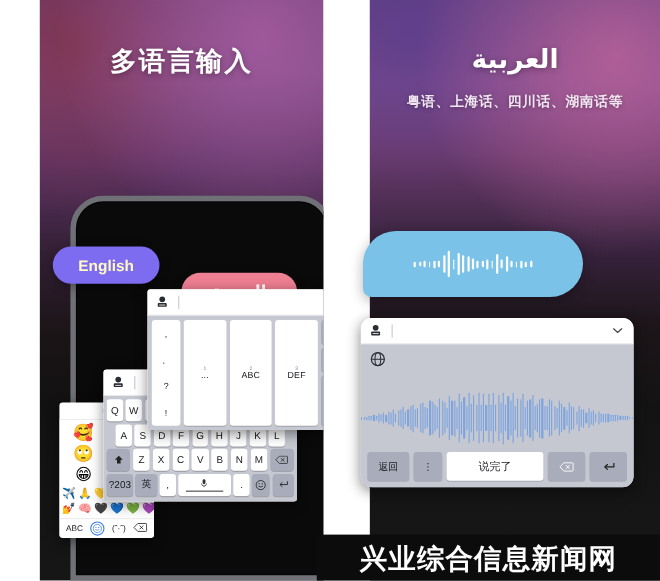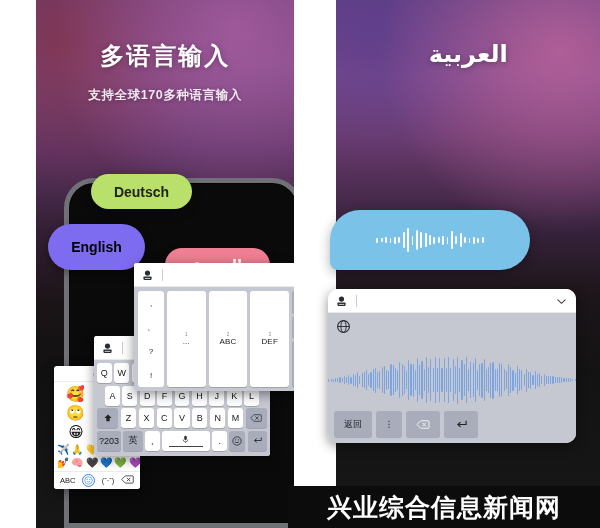--- a/index.html
+++ b/index.html
@@ -54,21 +54,21 @@
   
   .bubble {
     position: absolute; border-radius: 999px;
     display: flex; align-items: center; justify-content: center;
     font-size: 13px; font-weight: bold; white-space: nowrap;
     box-shadow: 0 3px 10px rgba(0,0,0,0.35);
   }
   #bub-ko { left: 163px; top: 144px; width: 82px; height: 31px; background:#79dfcd; color:#1d2b2a; font-size:12.5px;}
   #bub-de { left: 55px;  top: 174px; width: 101px; height: 35px; background:#b9e06a; color:#20240f; font-size:14px;}
   #bub-zh { left: 198px; top: 206px; width: 75px;  height: 33px; background:#f0a061; color:#fff; font-size:14px;}
-  #bub-en { left: 12px;  top: 224px; width: 97px;  height: 46px; background:#7e6cf0; color:#000000; font-size:14px;}
+  #bub-en { left: 12px;  top: 224px; width: 97px;  height: 34px; background:#7e6cf0; color:#fef9c3; font-size:14px;}
   #bub-ar { left: 129px; top: 248px; width: 105px; height: 34px; background:#ef7f92; color:#fff; font-size:15px;}
 
   
   .kb { position:absolute; background:#ffffff; box-shadow: 0 3px 12px rgba(0,0,0,0.45); overflow:hidden; }
   .kb-toolbar {
     height: 24px; background:#ffffff; display:flex; align-items:center;
     padding: 0 7px; border-bottom: 1px solid #e9e9ec;
   }
   .tb-icon { width:14px; height:14px; flex:0 0 14px; }
   .tb-sep { width:1px; height:12px; background:#c9c9cf; margin-left:7px; }
@@ -158,28 +158,24 @@
 </head>
 <body>
 
 <div id="root">
 
   <div class="panel" id="panel-left">
     <div class="bg"></div>
 
     <div class="head">
       <div class="title">多语言输入</div>
-      <div class="sub">支持全球170多种语言输入</div>
     </div>
 
     <div class="phone" id="phone-left"></div>
 
-    <div class="bubble" id="bub-de">
-      <span>Deutsch</span>
-    </div>
     <div class="bubble" id="bub-en">
       <span>English</span>
     </div>
     <div class="bubble" id="bub-ar">
       <span>العربية</span>
     </div>
 
     <div class="kb" id="kb-emoji">
       <div class="emoji-head">
         <span>
@@ -394,20 +390,21 @@
   </div>
 
   <div class="divider"></div>
 
   <div class="panel" id="panel-right">
     <div class="bg"></div>
 
     <div class="head">
       <div class="title">العربية</div>
       <div class="sub">
+        <div>粤语、上海话、四川话、湖南话等</div>
       </div>
     </div>
 
   </div>
 
   <div id="voice-bubble">
     <div class="wave" id="bubble-wave">
         <i style="height: 5px;"></i>
         <i style="height: 4px;"></i>
         <i style="height: 6px;"></i>
@@ -571,20 +568,21 @@
           <i style="height: 4.6px; background: rgb(123, 164, 224);"></i>
           <i style="height: 4.1px; background: rgb(123, 164, 224);"></i>
           <i style="height: 3.6px; background: rgb(123, 164, 224);"></i>
           <i style="height: 3.1px; background: rgb(123, 164, 224);"></i>
           <i style="height: 2.5px; background: rgb(123, 164, 224);"></i>
           <i style="height: 2px; background: rgb(123, 164, 224);"></i>
         </div>
       <div class="voice-ctrl">
         <div class="vkey w-back">返回</div>
         <div class="vkey w-dots">⋮</div>
+        <div class="vkey w-done">说完了</div>
         <div class="vkey w-del">
           <svg width="14" height="9" viewBox="0 0 18 12">
               <path d="M6 1h10a1 1 0 011 1v8a1 1 0 01-1 1H6L1 6z" fill="none" stroke="#fff" stroke-width="1.1"></path>
               <path d="M8.5 4l4 4M12.5 4l-4 4" stroke="#fff" stroke-width="1.1" stroke-linecap="round"></path>
             </svg>
         </div>
         <div class="vkey w-ent">
           <svg width="13" height="11" viewBox="0 0 14 12">
               <path d="M12 2v4H3.5" fill="none" stroke="#222" stroke-width="1.2"></path>
               <path d="M5.6 3.6L3 6l2.6 2.4" fill="none" stroke="#222" stroke-width="1.2" stroke-linecap="round"></path>

